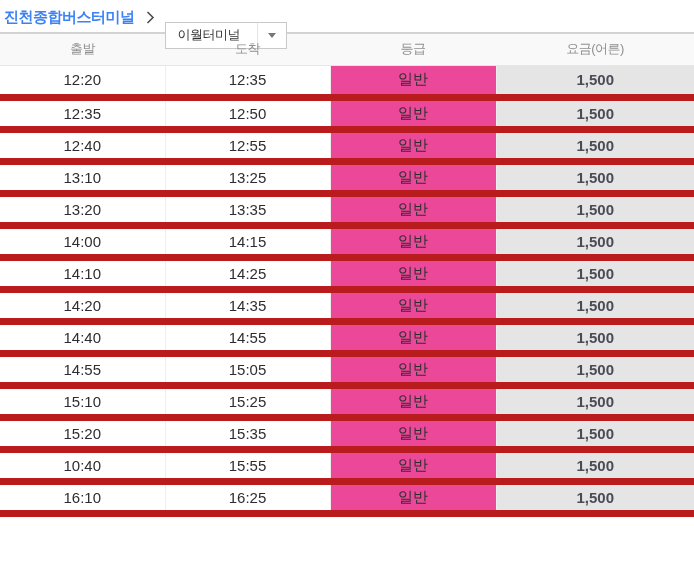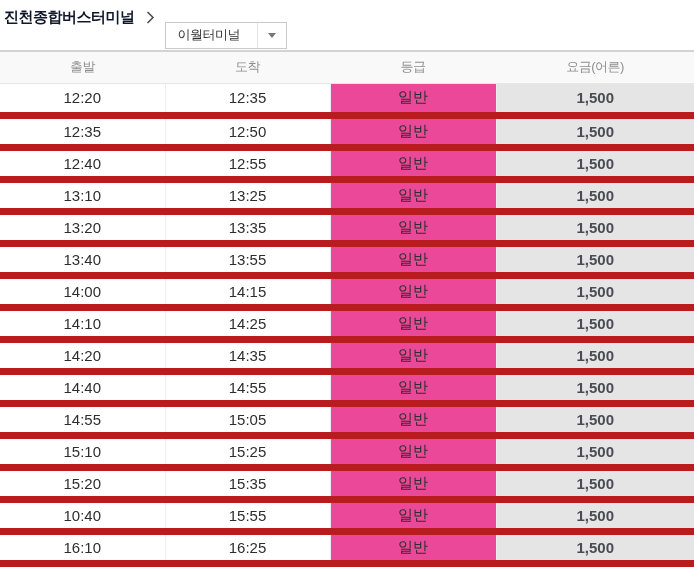--- a/index.html
+++ b/index.html
@@ -9,41 +9,41 @@
     font-family:"Liberation Sans","DejaVu Sans",sans-serif;
     color:#2e2e2e;
   }
   .page { width:694px; height:567px; background:#fff; }
 
   
   .topbar {
     display:flex; align-items:center;
     padding:3px 0 0 4px; height:32px;
   }
-  .title { font-size:15px; font-weight:bold; color:#0f172a; letter-spacing:-0.5px; }
+  .title { font-size:15px; font-weight:bold; color:#3b82f6; letter-spacing:-0.5px; }
   .chev  { margin:0 10px 0 11px; display:inline-flex; align-items:center; }
   .select {
     width:122px; height:27px; background:#fff;
     border:1px solid #c9c9c9; display:flex; align-items:center;
     cursor:pointer;
     margin-top:35px;
   }
   .sel-label { flex:1; font-size:13px; color:#333; padding-left:12px; letter-spacing:-0.5px; }
   .sel-arrow-box {
     width:29px; height:100%; display:flex; align-items:center; justify-content:center;
     border-left:1px solid #e3e3e3;
   }
   .tri {
     width:0; height:0;
     border-left:4px solid transparent; border-right:4px solid transparent;
     border-top:5px solid #767676;
   }
 
   
-  .tablewrap { margin-top:18px; }
+  .tablewrap { }
   table { width:694px; border-collapse:collapse; table-layout:fixed; border-top:2px solid #d3d3d3; }
   thead th {
     height:32px; background:#f9f9f9; border-bottom:1px solid #e6e6e6;
     font-size:13px; font-weight:normal; color:#8f8f8f; letter-spacing:-0.5px;
     text-align:center; vertical-align:middle;
   }
   tbody td {
     height:32px; border-bottom:7px solid #b91c1c;
     font-size:15px; text-align:center; vertical-align:middle; color:#2e2e2e;
   }
@@ -117,26 +117,20 @@
             <td class="c4">1,500</td>
           </tr>
 
           <tr>
             <td class="c1">13:20</td>
             <td class="c2">13:35</td>
             <td class="c3">일반</td>
             <td class="c4">1,500</td>
           </tr>
 
-          <tr>
-            <td class="c1">13:40</td>
-            <td class="c2">13:55</td>
-            <td class="c3">일반</td>
-            <td class="c4">1,500</td>
-          </tr>
 
           <tr>
             <td class="c1">14:00</td>
             <td class="c2">14:15</td>
             <td class="c3">일반</td>
             <td class="c4">1,500</td>
           </tr>
 
           <tr>
             <td class="c1">14:10</td>

